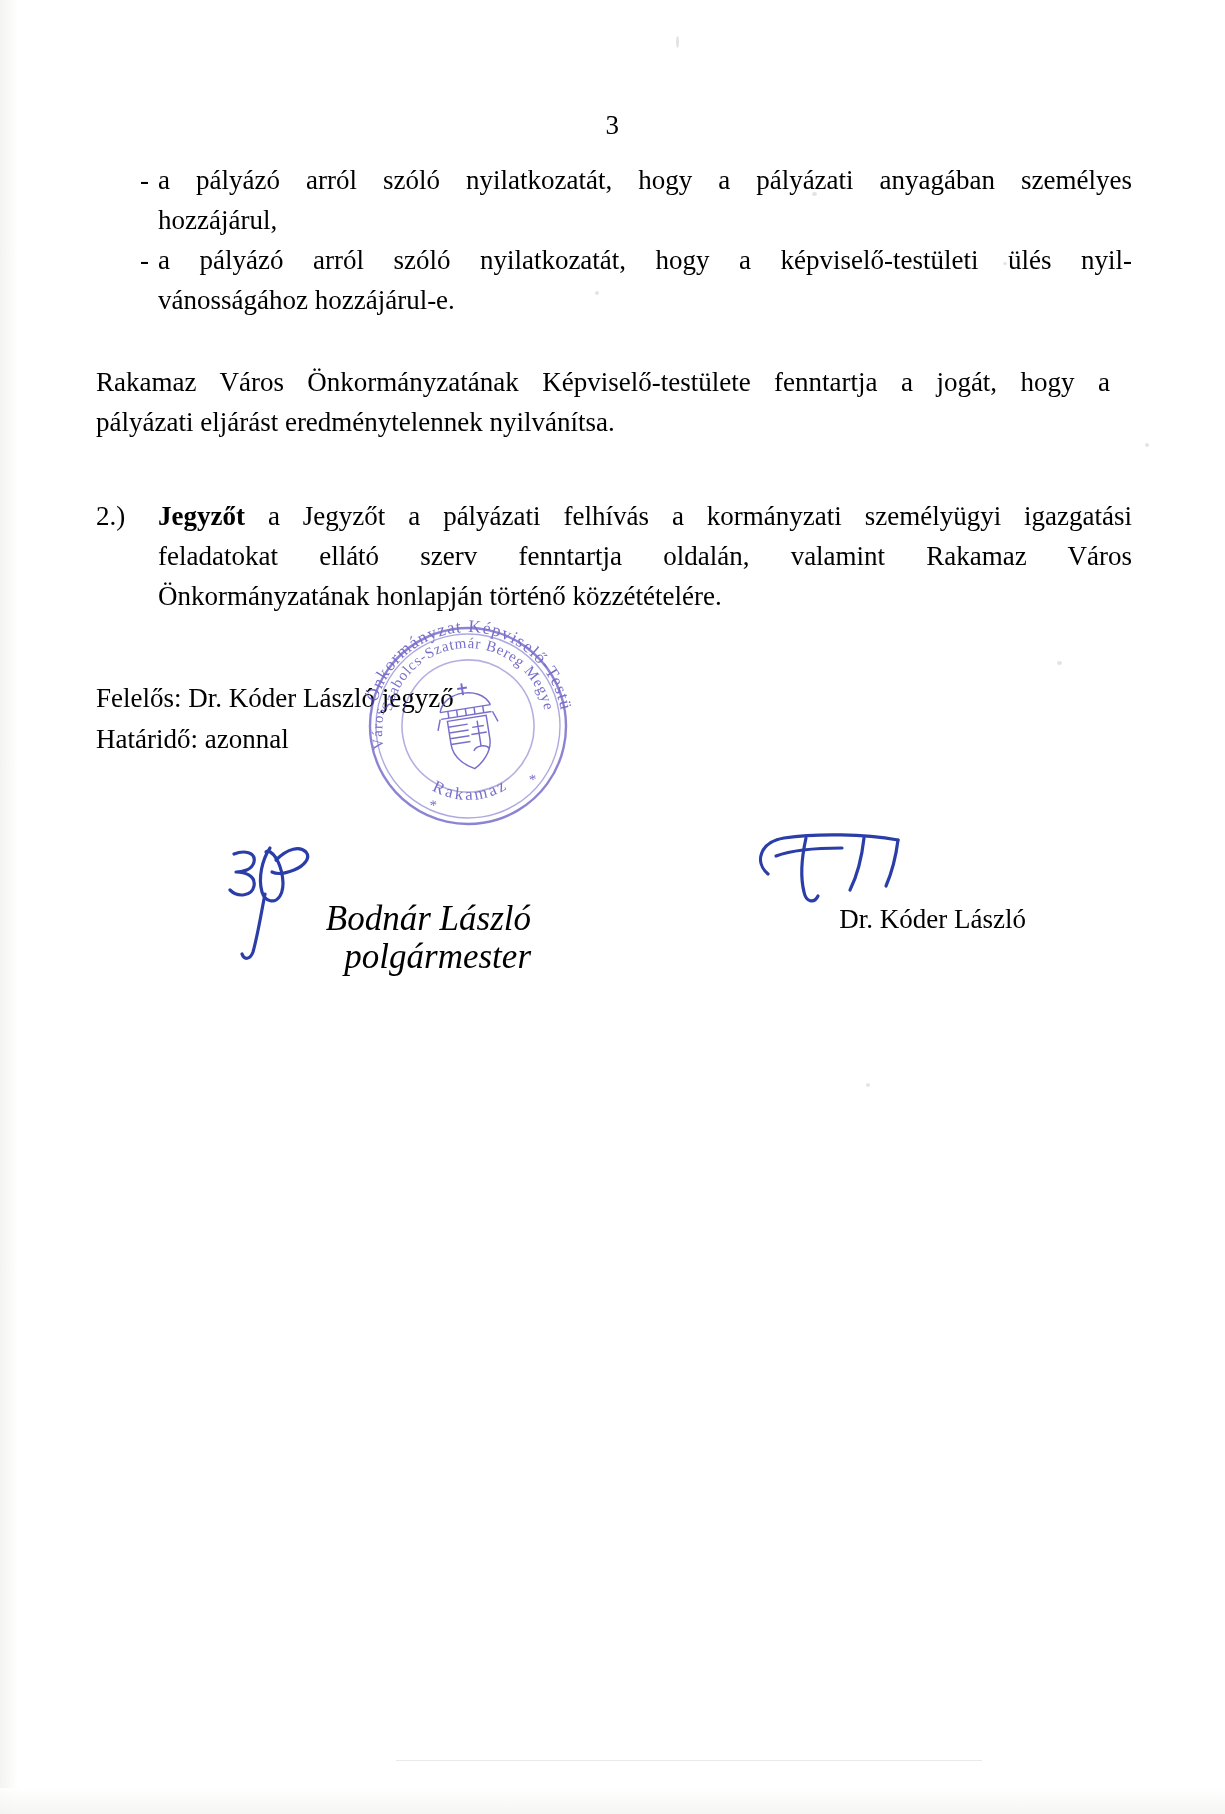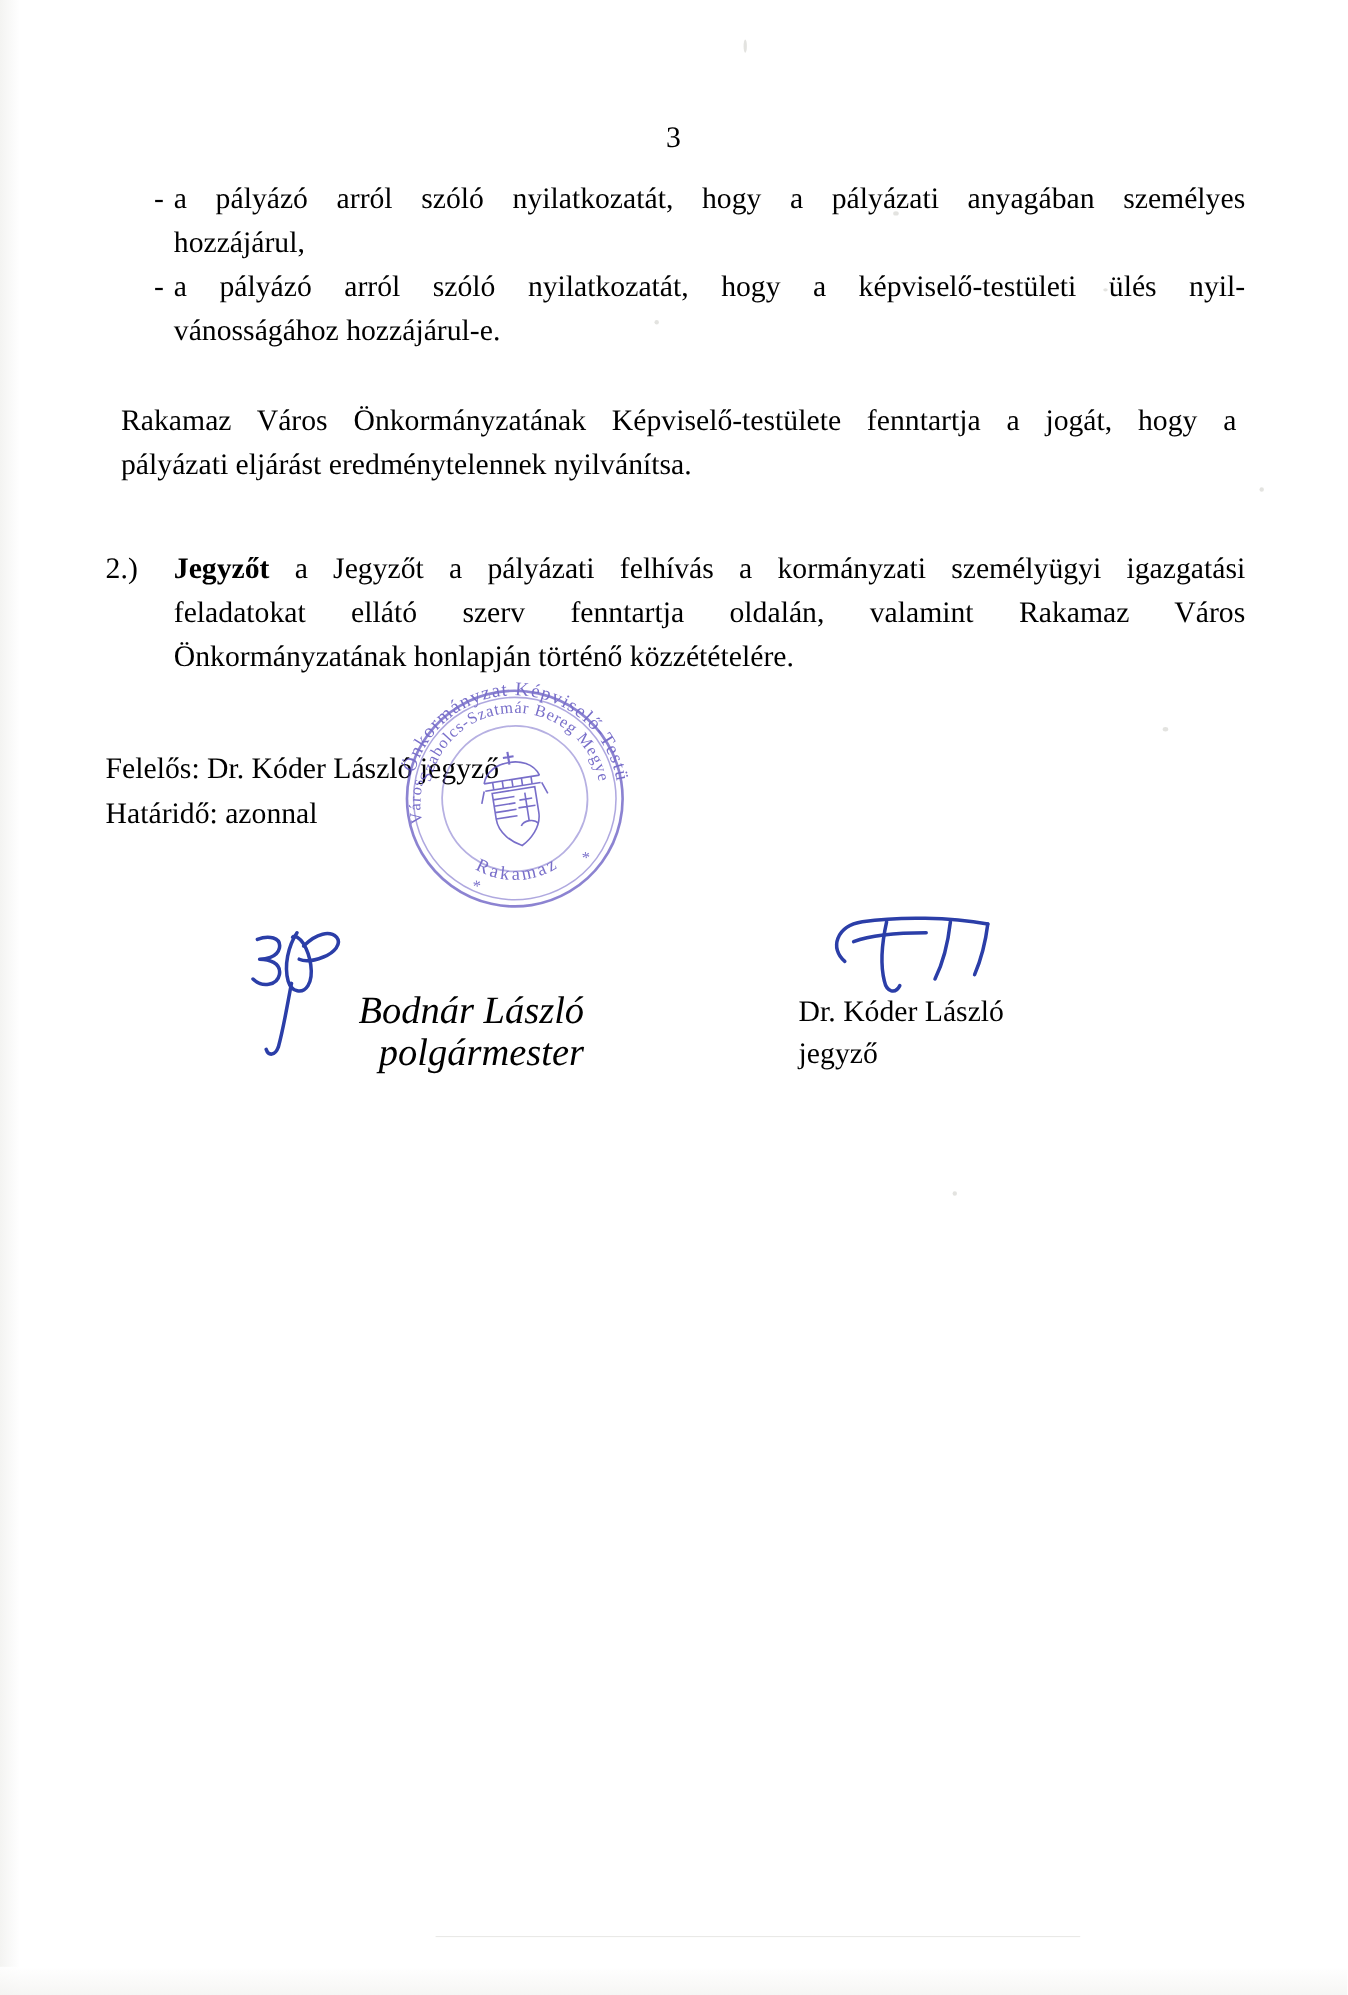--- a/index.html
+++ b/index.html
@@ -99,21 +99,20 @@
   }
 
   .para {
     font-size: 27px;
     line-height: 40px;
     text-align: justify;
   }
 
   .block-rakamaz {
     margin-top: 42px;
-    margin-left: 14px;
     width: 1014px;
   }
 
   .block-numbered {
     margin-top: 54px;
     position: relative;
     padding-left: 62px;
     width: 974px;
   }
   .num-label {
@@ -150,21 +149,21 @@
     text-align: right;
     font-size: 35px;
     line-height: 38px;
     font-style: italic;
   }
   .sig-right {
     position: absolute;
     left: 630px;
     top: 120px;
     width: 300px;
-    text-align: left;
+    text-align: right;
     font-size: 27px;
     line-height: 38px;
   }
 
   
   .handsig {
     position: absolute;
     pointer-events: none;
   }
   .handsig svg { display: block; }
@@ -265,21 +264,20 @@
           <path d="M152 10 C150 26, 146 42, 140 56"></path>
           <path d="M118 8 C116 26, 112 44, 104 60"></path>
           <path d="M60 8 C56 26, 54 46, 58 62 C60 72, 68 74, 72 66"></path>
           <path d="M30 26 C46 20, 70 18, 96 18"></path>
         </g>
       </svg>
     </div>
 
     <div class="sig-right">
       <div>Dr. Kóder László</div>
-      <div>jegyző</div>
     </div>
 
   </div>
 
   <div class="stamp">
     <svg width="232" height="222" viewBox="0 0 232 222" xmlns="http://www.w3.org/2000/svg">
       <defs>
         <path id="arcOuter" d="M 22 118 A 94 94 0 1 1 210 118"></path>
         <path id="arcInner" d="M 38 118 A 78 78 0 1 1 194 118"></path>
         <path id="arcBottom" d="M 44 120 A 72 72 0 0 0 188 120"></path>

